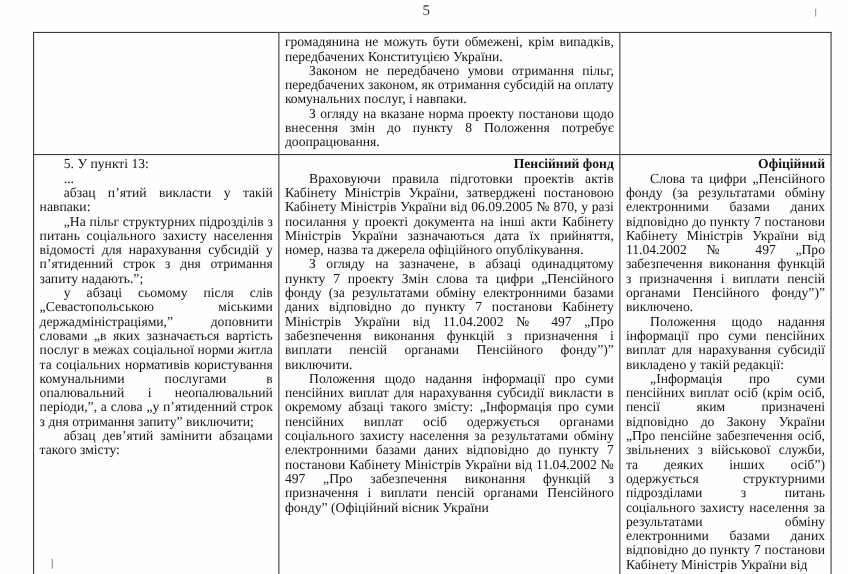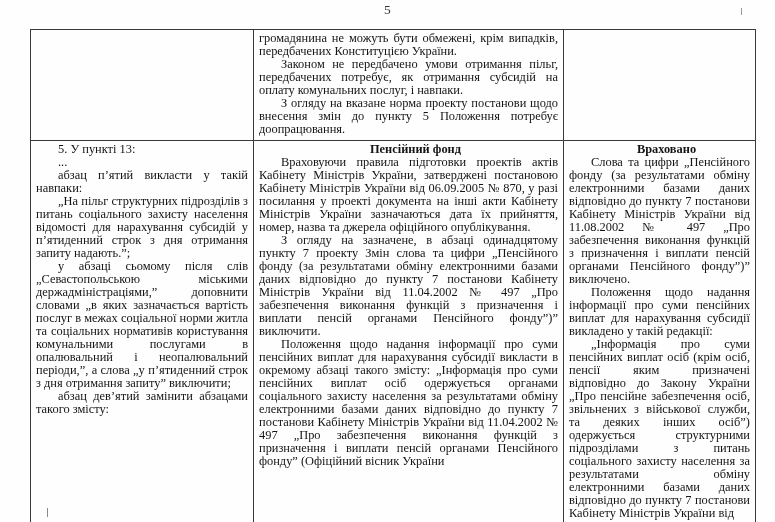--- a/index.html
+++ b/index.html
@@ -63,21 +63,21 @@
   .cell-body p {
     margin: 0;
     text-indent: 22px;
   }
   .cell-body p.noindent {
     text-indent: 0;
   }
   .cell-body p.heading {
     text-indent: 14px;
     font-weight: bold;
-    text-align: center;
+    text-align: right;
   }
   .empty-cell { }
 
   .stray-mark {
     position: absolute;
     left: 47px;
     top: 508px;
     width: 1px;
     height: 9px;
     background: #8a8a8a;
@@ -105,22 +105,22 @@
       <col class="col-c">
     </colgroup>
     <tbody>
       <tr class="row-1">
         <td>
           <div class="cell-body empty-cell"></div>
         </td>
         <td>
           <div class="cell-body">
               <p class="noindent">громадянина не можуть бути обмежені, крім випадків, передбачених Конституцією України.</p>
-              <p>Законом не передбачено умови отримання пільг, передбачених потребує, як отримання субсидій на оплату комунальних послуг, і навпаки.</p>
-              <p>З огляду на вказане норма проекту постанови щодо внесення змін до пункту 5 Положення потребує доопрацювання.</p>
+              <p>Законом не передбачено умови отримання пільг, передбачених законом, як отримання субсидій на оплату комунальних послуг, і навпаки.</p>
+              <p>З огляду на вказане норма проекту постанови щодо внесення змін до пункту 8 Положення потребує доопрацювання.</p>
             </div>
         </td>
         <td>
           <div class="cell-body empty-cell"></div>
         </td>
       </tr>
       <tr class="row-2">
         <td>
           <div class="cell-body">
               <p>5. У пункті 13:</p>
@@ -134,22 +134,22 @@
         <td>
           <div class="cell-body">
               <p class="heading">Пенсійний фонд</p>
               <p>Враховуючи правила підготовки проектів актів Кабінету Міністрів України, затверджені постановою Кабінету Міністрів України від 06.09.2005 № 870, у разі посилання у проекті документа на інші акти Кабінету Міністрів України зазначаються дата їх прийняття, номер, назва та джерела офіційного опублікування.</p>
               <p>З огляду на зазначене, в абзаці одинадцятому пункту 7 проекту Змін слова та цифри „Пенсійного фонду (за результатами обміну електронними базами даних відповідно до пункту 7 постанови Кабінету Міністрів України від 11.04.2002 № 497 „Про забезпечення виконання функцій з призначення і виплати пенсій органами Пенсійного фонду”)” виключити.</p>
               <p>Положення щодо надання інформації про суми пенсійних виплат для нарахування субсидії викласти в окремому абзаці такого змісту: „Інформація про суми пенсійних виплат осіб одержується органами соціального захисту населення за результатами обміну електронними базами даних відповідно до пункту 7 постанови Кабінету Міністрів України від 11.04.2002 № 497 „Про забезпечення виконання функцій з призначення і виплати пенсій органами Пенсійного фонду” (Офіційний вісник України</p>
             </div>
         </td>
         <td>
           <div class="cell-body">
-              <p class="heading">Враховано</p>
-              <p>Слова та цифри „Пенсійного фонду (за результатами обміну електронними базами даних відповідно до пункту 7 постанови Кабінету Міністрів України від 11.08.2002 № 497 „Про забезпечення виконання функцій з призначення і виплати пенсій органами Пенсійного фонду”)” виключено.</p>
+              <p class="heading">Офіційний</p>
+              <p>Слова та цифри „Пенсійного фонду (за результатами обміну електронними базами даних відповідно до пункту 7 постанови Кабінету Міністрів України від 11.04.2002 № 497 „Про забезпечення виконання функцій з призначення і виплати пенсій органами Пенсійного фонду”)” виключено.</p>
               <p>Положення щодо надання інформації про суми пенсійних виплат для нарахування субсидії викладено у такій редакції:</p>
               <p>„Інформація про суми пенсійних виплат осіб (крім осіб, пенсії яким призначені відповідно до Закону України „Про пенсійне забезпечення осіб, звільнених з військової служби, та деяких інших осіб”) одержується структурними підрозділами з питань соціального захисту населення за результатами обміну електронними базами даних відповідно до пункту 7 постанови Кабінету Міністрів України від</p>
             </div>
         </td>
       </tr>
     </tbody>
   </table>
 
   <div class="stray-mark"></div>
   <div class="stray-mark-2"></div>

